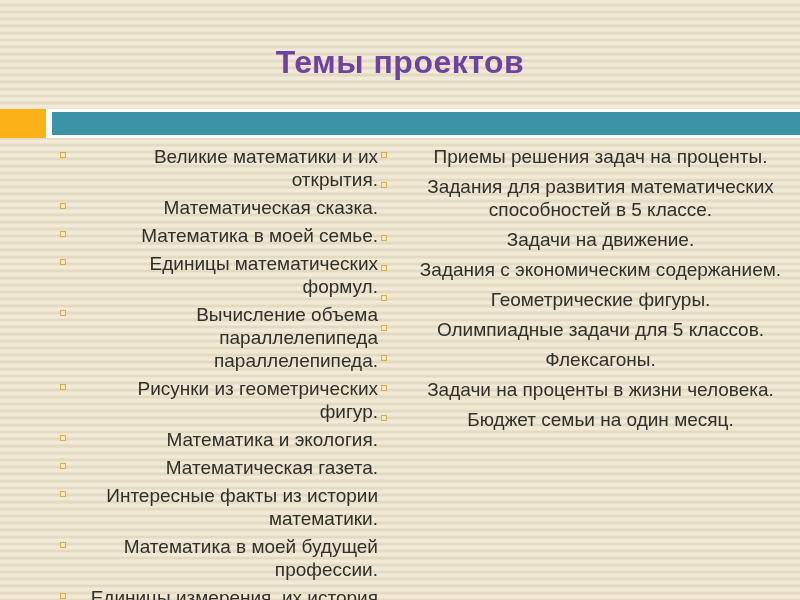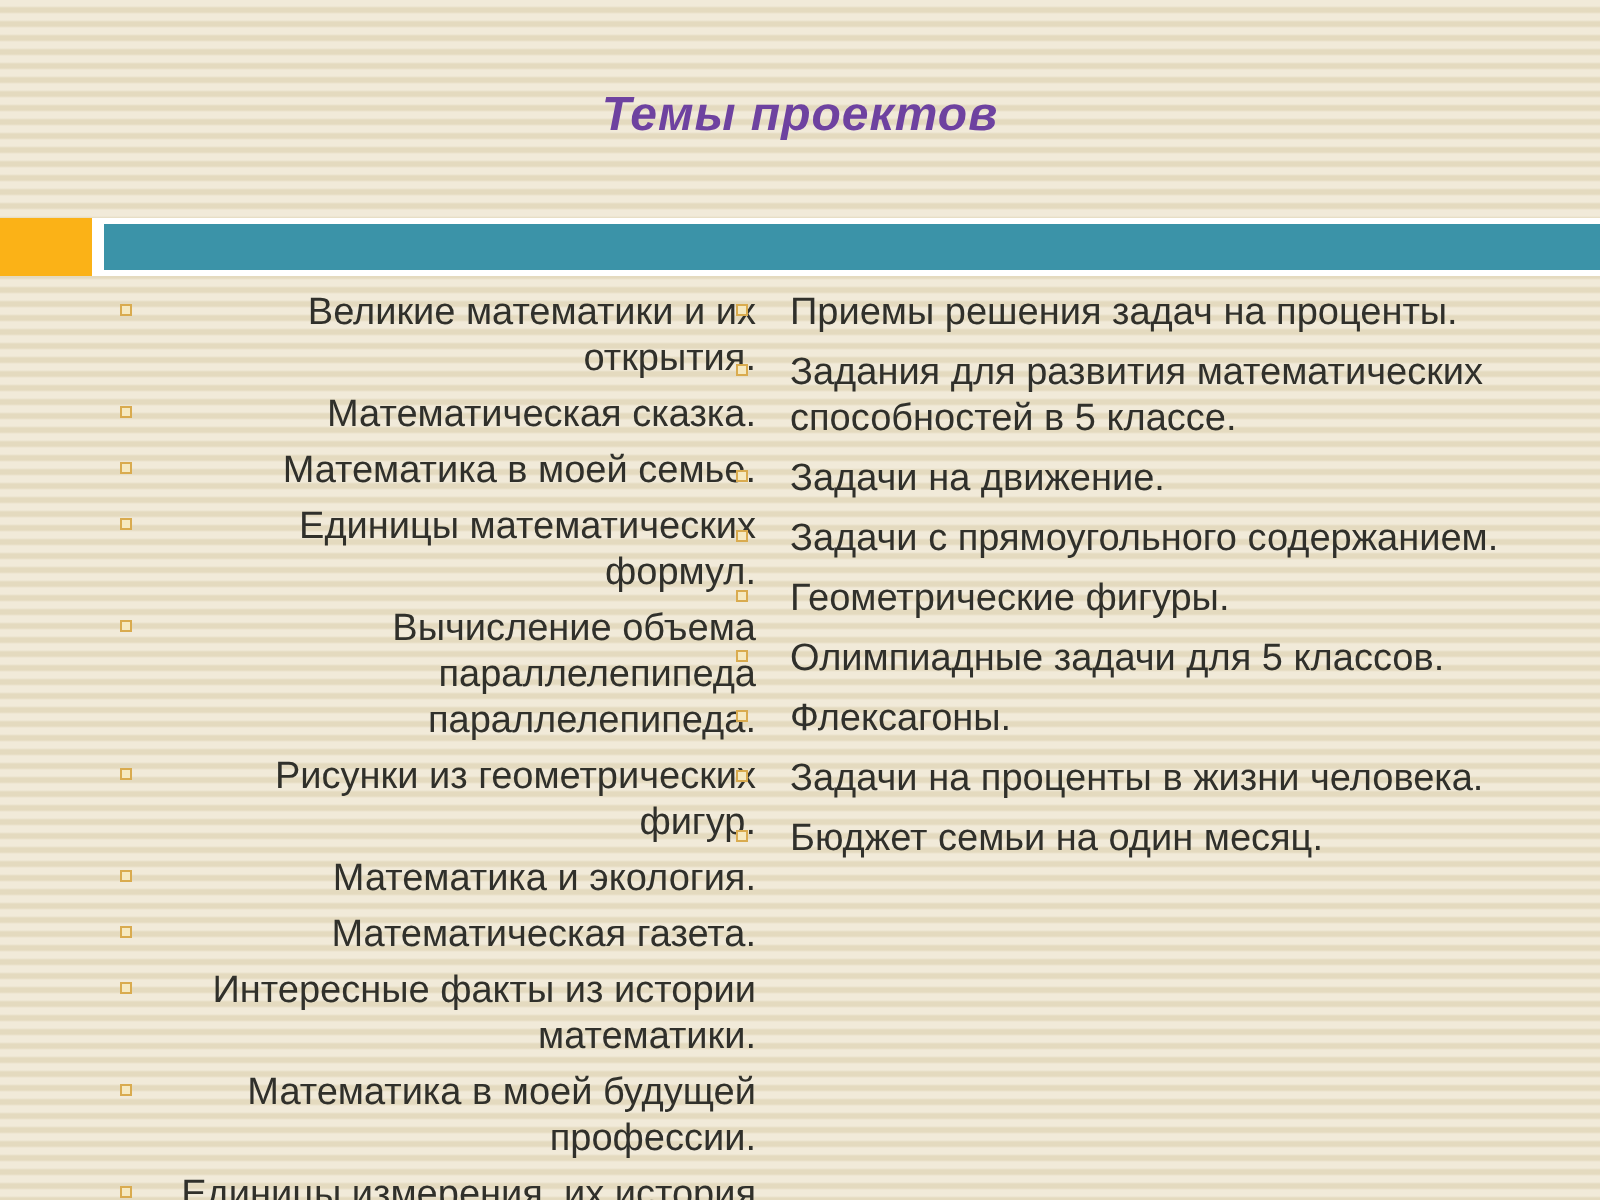--- a/index.html
+++ b/index.html
@@ -26,43 +26,42 @@
       var(--background-light) 0px,
       var(--background-light) 3px,
       var(--background-dark) 4px,
       var(--background-dark) 6px,
       var(--background-light) 7px
     );
   }
   .slide-title{
     position:absolute; top:44px; left:0; right:0;
     text-align:center;
-    font-size:24px; font-weight:bold;
+    font-size:32px; font-weight:bold;
     color:var(--title);
     letter-spacing:0.5px;
-    font-style:italic;
   }
   .band-orange{
     position:absolute; left:0; top:109px;
     width:46px; height:29px;
     background:var(--accent-orange);
   }
   .band-teal{
     position:absolute; left:46px; right:0; top:109px;
     height:29px;
     background:var(--accent-teal);
     border-top:3px solid #ffffff;
     border-bottom:3px solid #ffffff;
     border-left:6px solid #ffffff;
   }
   .col{
     position:absolute; top:145px;
   }
   .col-left{ left:60px; width:318px; }
-  .col-right{ left:368px; width:412px; }
+  .col-right{ left:381px; width:412px;text-align:center; }
   .item{ position:relative; }
   .col-left .item{ margin-bottom:5px;text-align:right; }
   .col-right .item{ margin-bottom:7px; }
   .bullet{
     position:absolute; left:0; top:7px;
     width:6px; height:6px;
     border:1px solid var(--bullet-border);
     background:var(--bullet-fill);
   }
   .item-text{
@@ -154,21 +153,21 @@
       </div>
 
 
       <div class="item">
         <span class="bullet"></span>
         <span class="item-text">Задачи на движение.</span>
       </div>
 
       <div class="item">
         <span class="bullet"></span>
-        <span class="item-text">Задачи с прямоугольного содержанием.</span>
+        <span class="item-text">Задания с экономическим содержанием.</span>
       </div>
 
       <div class="item">
         <span class="bullet"></span>
         <span class="item-text">Геометрические фигуры.</span>
       </div>
 
       <div class="item">
         <span class="bullet"></span>
         <span class="item-text">Олимпиадные задачи для 5 классов.</span>

